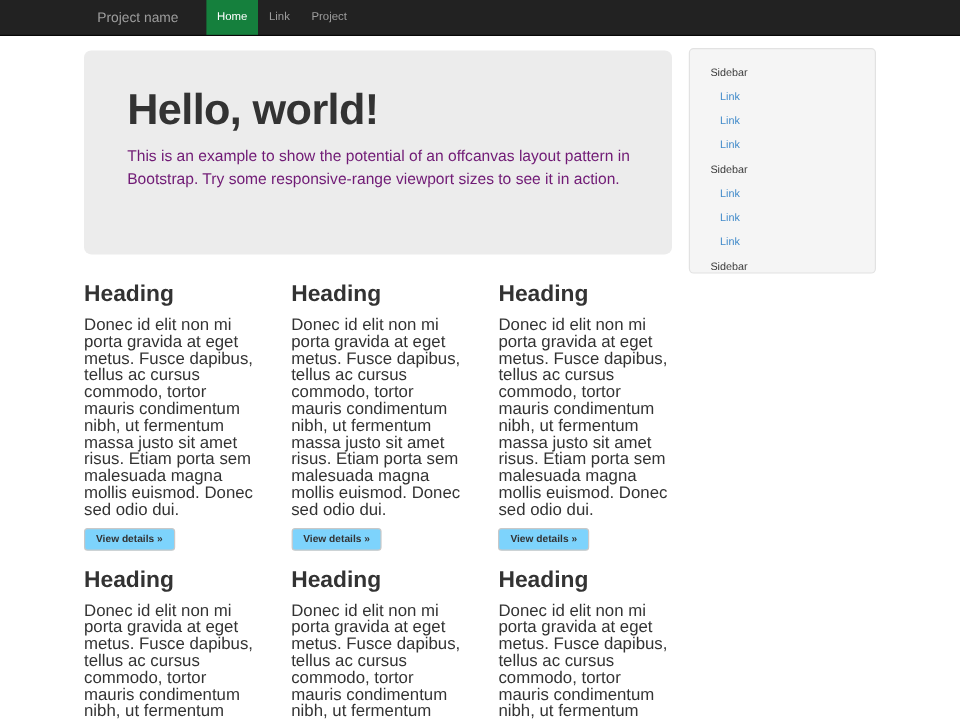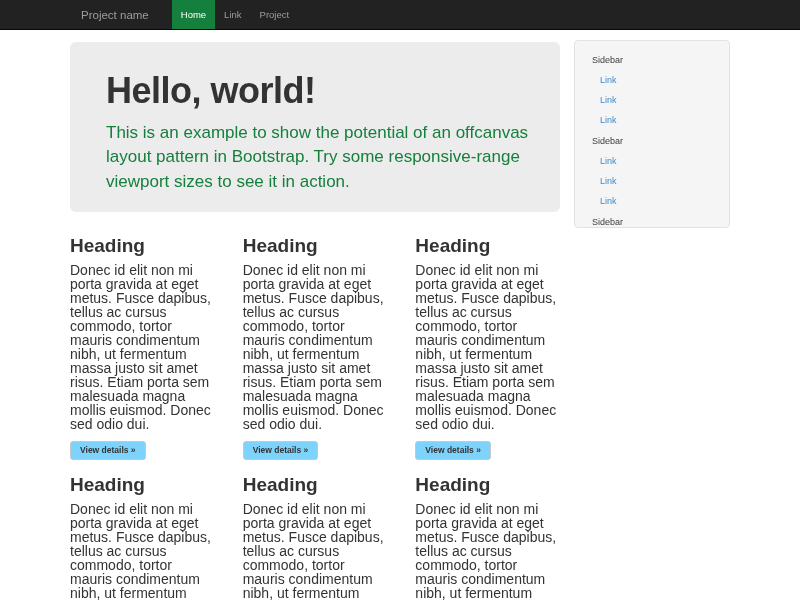--- a/index.html
+++ b/index.html
@@ -53,22 +53,22 @@
     padding: 28px 28px 24px 36px;
     height: 170px;
   }
   .jumbotron h1 {
     margin: 0 0 9px 0;
     font-size: 36px; font-weight: 600;
     color: #333333; letter-spacing: -0.5px;
   }
   .jumbotron p {
     margin: 0; max-width: 438px;
-    font-size: 17px; line-height: 1.44;
-    color: #15803d;
+    font-size: 13px; line-height: 1.44;
+    color: #701a75;
   }
 
   
   .cards-row {
     display: flex; justify-content: flex-start;
     margin-top: 23px;
     gap: 28px;
   }
   .cards-row.second { margin-top: 14px; }
   .card { width: 158px; }

